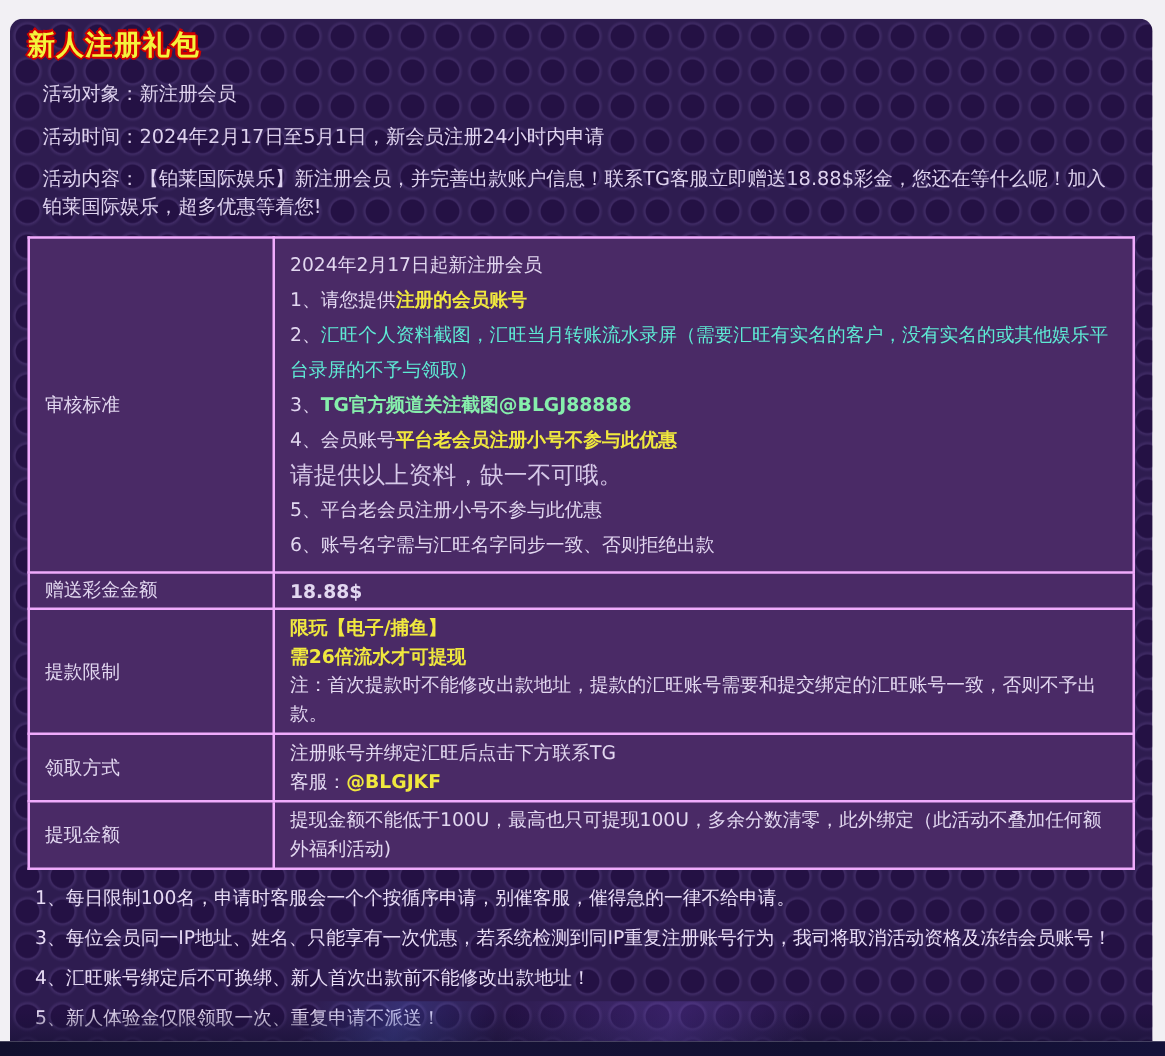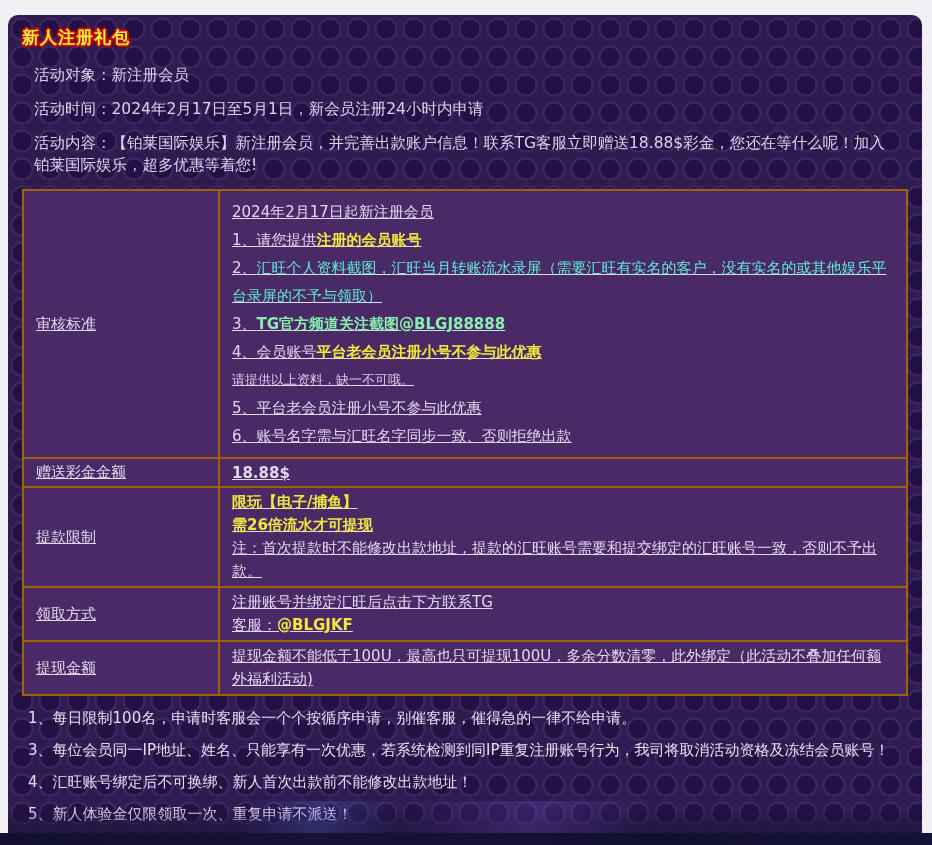--- a/index.html
+++ b/index.html
@@ -13,50 +13,49 @@
     overflow:hidden;
     background-color:#2e1c50;
     background-image:
       radial-gradient(circle at 14px 14px, #241144 0, #241144 9px, rgba(130,100,180,0.22) 10px, transparent 12.5px);
     background-size:28px 28px;
     padding:0 8px;
     color:#e0d4ee;
   }
   .title{
     margin:9px 0 0 6px;
-    font-size:17px;line-height:26px;font-weight:bold;
+    font-size:22px;line-height:26px;font-weight:bold;
     color:#f4f43c;
     letter-spacing:1px;
     text-shadow:-2px 0 #cf0000,2px 0 #cf0000,0 -2px #cf0000,0 2px #cf0000,
                 -1px -1px #cf0000,1px -1px #cf0000,-1px 1px #cf0000,1px 1px #cf0000;
   }
   .intro{margin:14px 6px 0;font-size:15.5px;line-height:22px;color:#ded2ee;}
   .intro p{margin:12px;}
   table.promo{
     margin:13px 0 0 6px;
     width:886px;
     border-collapse:collapse;
     background:#4a2a66;
     table-layout:fixed;
   }
   table.promo td{
-    border:2px solid #a16207;
+    border:2px solid #f0abfc;
     font-size:15px;
     color:#e2d7f0;
     vertical-align:middle;
-    text-decoration:underline;
   }
   td.lbl{width:172px;padding:4px 10px 4px 12px;}
   td.val{padding:4px 12px;}
   .audit-cell{line-height:28px;padding-top:7px !important;padding-bottom:7px !important;}
   .audit-cell p{margin:0;}
   .hl{color:#5eead4;}
   .hl-b{color:#f0e83e;font-weight:bold;}
   .wh-b{color:#86efac;font-weight:bold;}
-  .small-note{font-size:13px;color:#d6c8e8;}
+  .small-note{font-size:19px;color:#d6c8e8;}
   .tight{line-height:23px;padding-top:3px !important;padding-bottom:3px !important;}
   .tight p{margin:0;}
   .bonus-val{color:#f0e83e;font-weight:bold;}
   .notes{margin:8px 0 0 0;font-size:15px;line-height:20px;color:#e8dcf5;}
   .notes p{margin:12px;}
   .glow{
     position:absolute;left:0;right:0;bottom:0;height:32px;
     background:
       linear-gradient(104deg, transparent 26%, rgba(90,130,255,.20) 34%, transparent 43%,
                       rgba(130,90,230,.22) 58%, transparent 70%),

